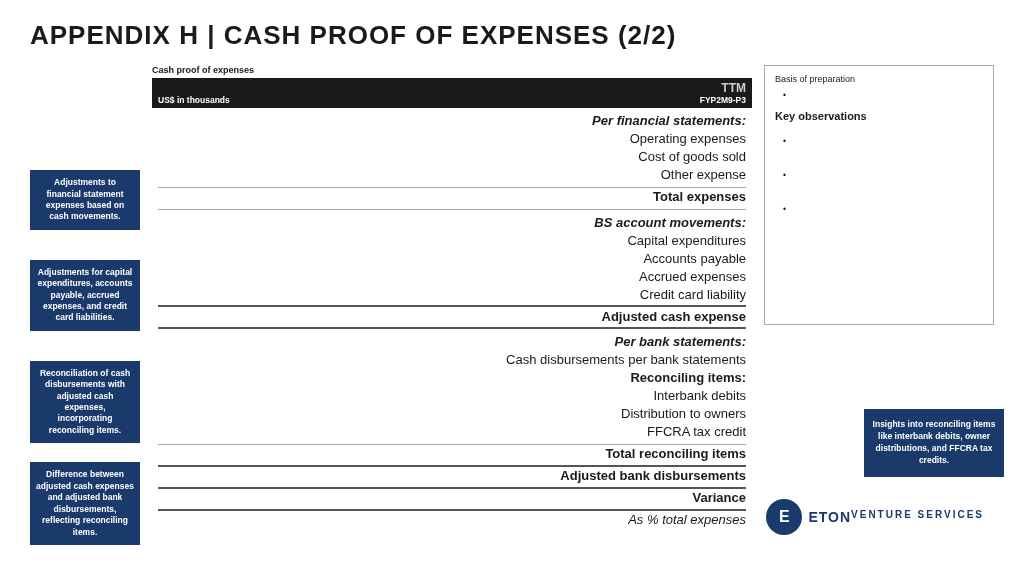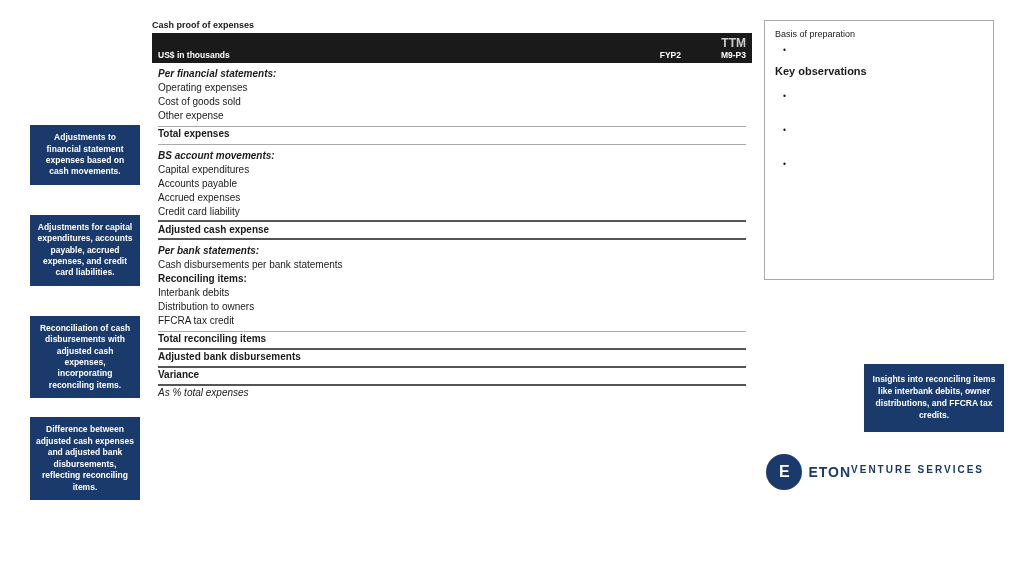--- a/index.html
+++ b/index.html
@@ -74,29 +74,29 @@
     .col-right-group {
       display: flex;
       gap: 0;
       flex-direction: column;
       align-items: flex-end;
       text-align: right;
     }
     .col-ttm { font-size: 12px; color: #ccc; }
     .col-right-row {
       display: flex;
-      gap: 40px;
     }
     .row {
       display: flex;
       justify-content: space-between;
       padding: 1.5px 6px;
-      font-size: 10px;
+      font-size: 13px;
       color: #1a1a1a;
       border-bottom: none;
+      text-align: right;
     }
     .row.bold { font-weight: bold; }
     .row.section-header { font-weight: bold; font-style: italic; padding-top: 5px; }
     .row-label { flex: 1; }
     .section-divider {
       border-top: 1px solid #aaa;
       margin: 3px 6px 0 6px;
     }
     .section-divider-heavy {
       border-top: 2px solid #555;
@@ -178,20 +178,21 @@
       font-size: 10px;
       color: #1a3a6b;
       letter-spacing: 2px;
       font-weight: bold;
     }
   </style>
 </head>
 <body>
 
 <div class="page">
+  <div class="title">APPENDIX H | CASH PROOF OF EXPENSES (2/2)</div>
 
   <div class="main-content">
 
     <div class="left-sidebar">
       <div style="height:112px;"></div>
       <div class="sidebar-box">Adjustments to financial statement expenses based on cash movements.</div>
       <div style="height:24px;"></div>
       <div class="sidebar-box">Adjustments for capital expenditures, accounts payable, accrued expenses, and credit card liabilities.</div>
       <div style="height:24px;"></div>
       <div class="sidebar-box">Reconciliation of cash disbursements with adjusted cash expenses, incorporating reconciling items.</div>

